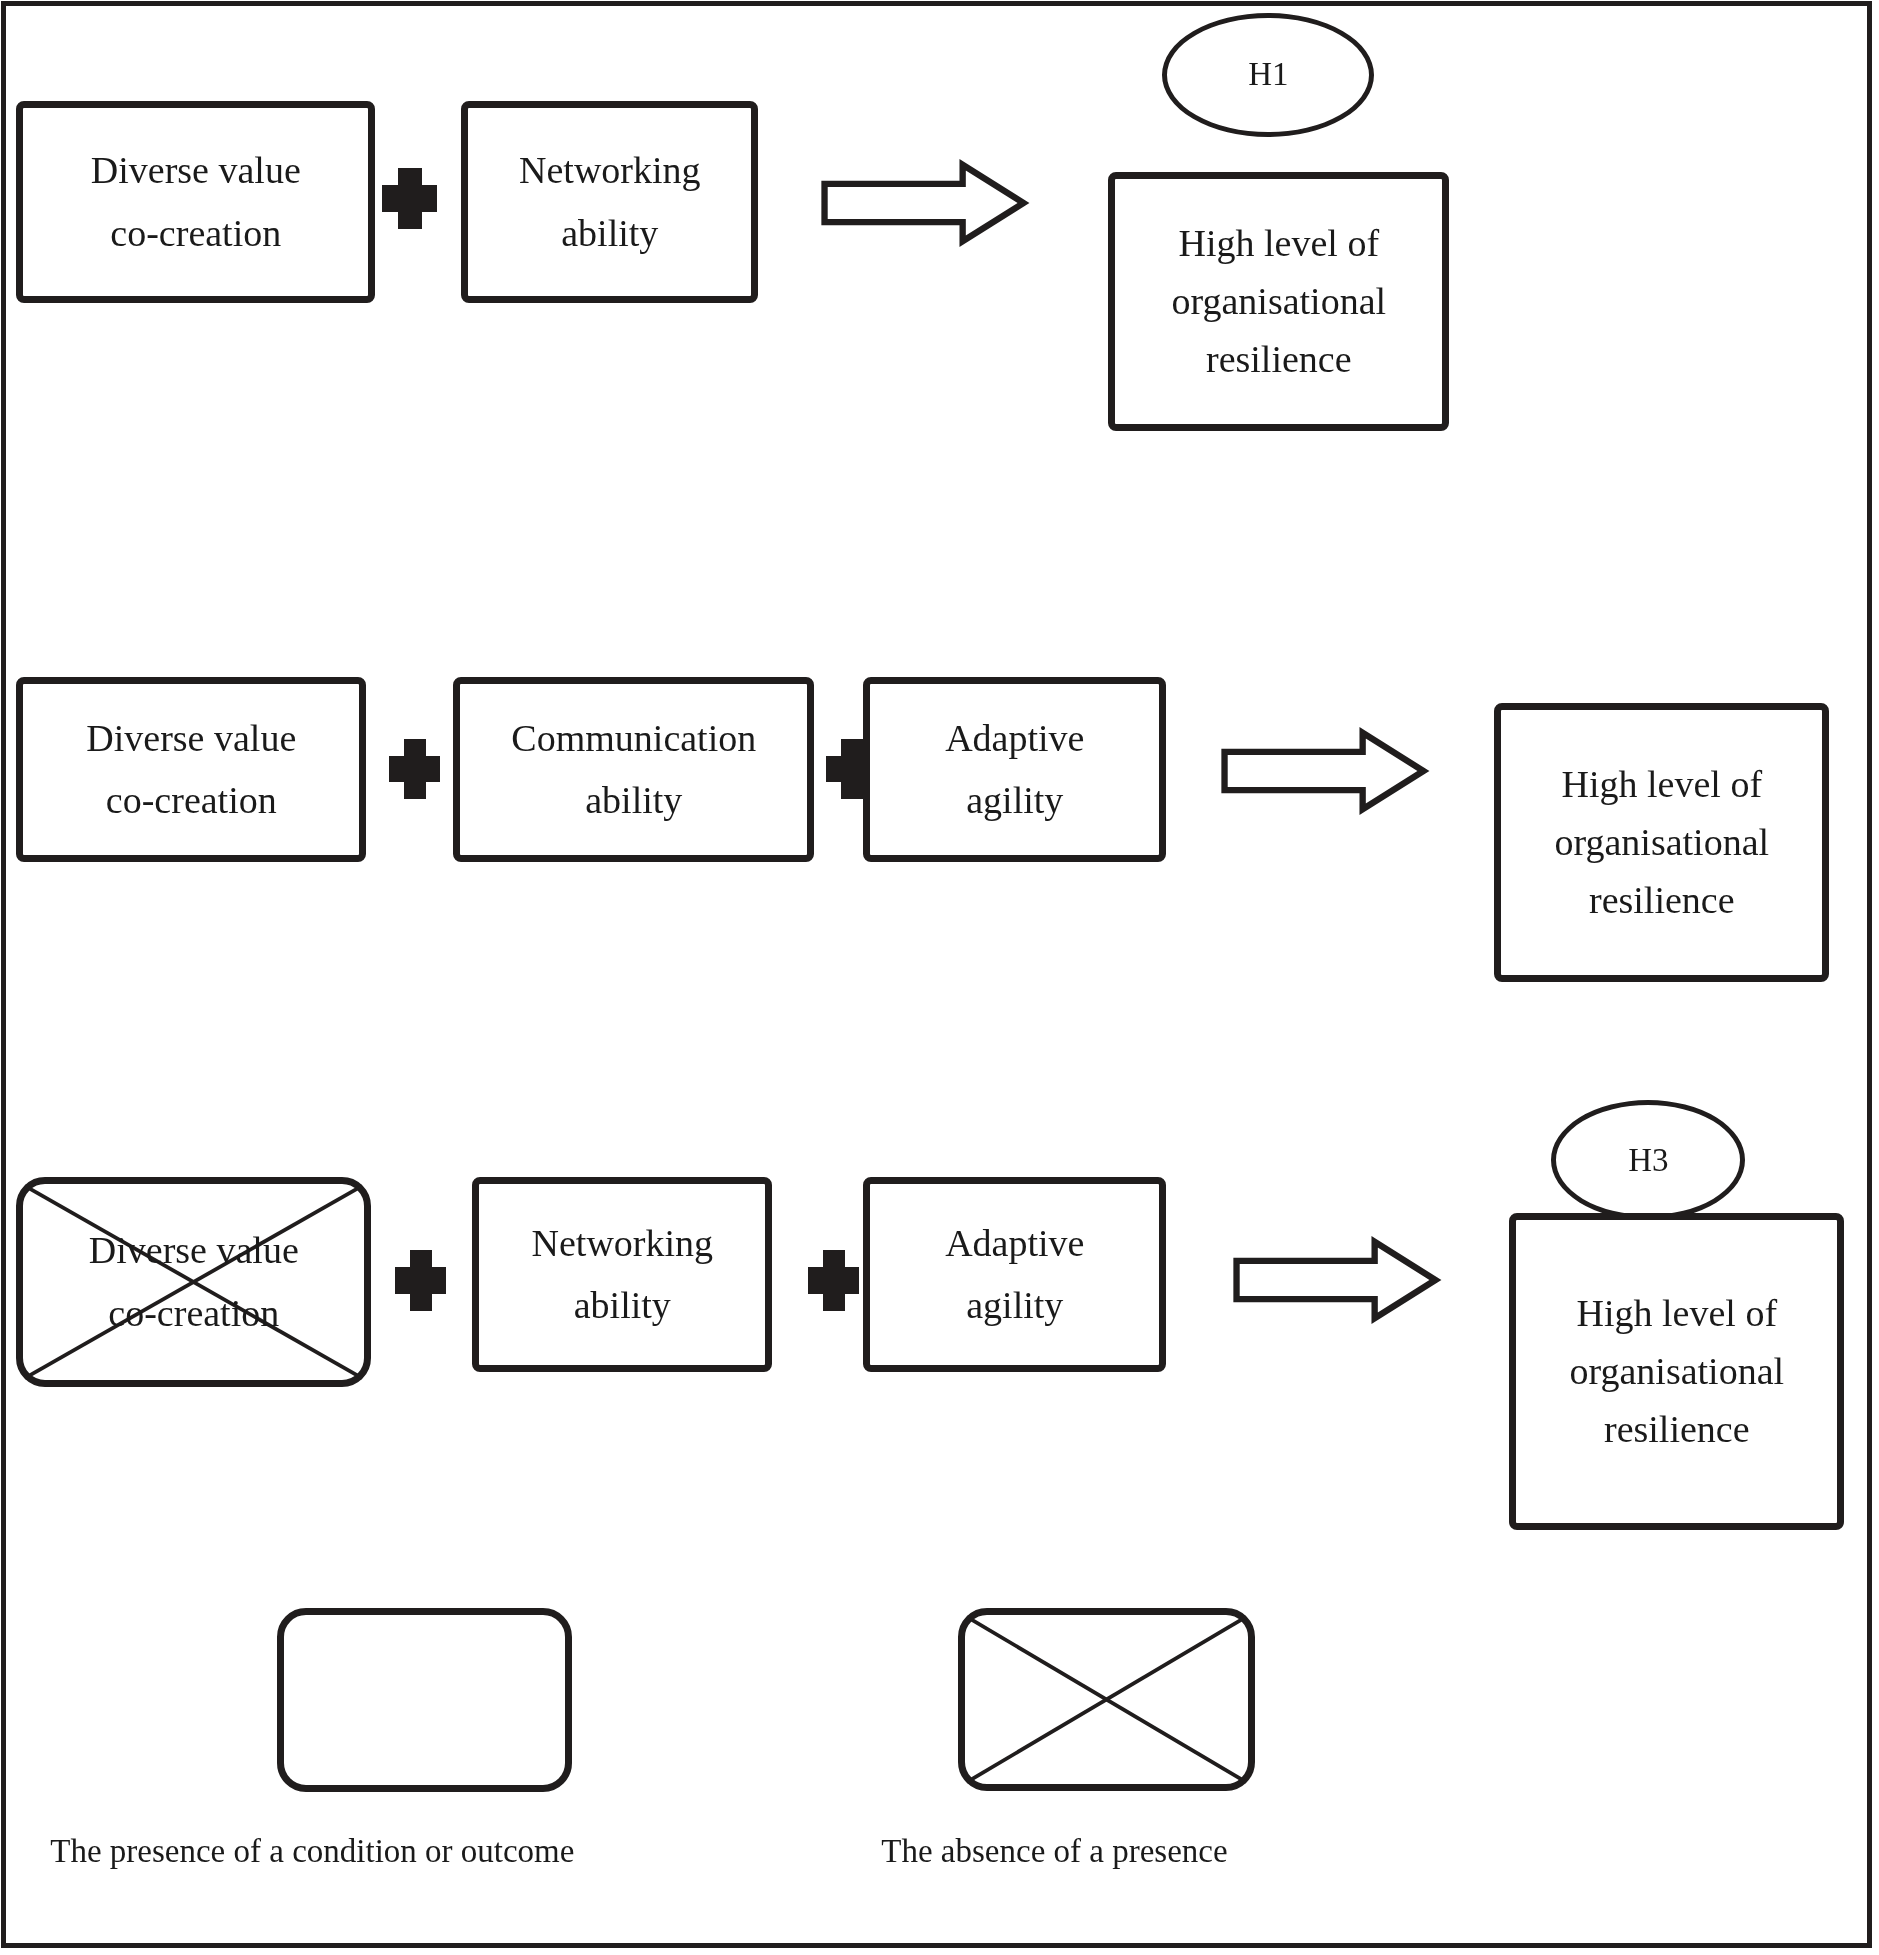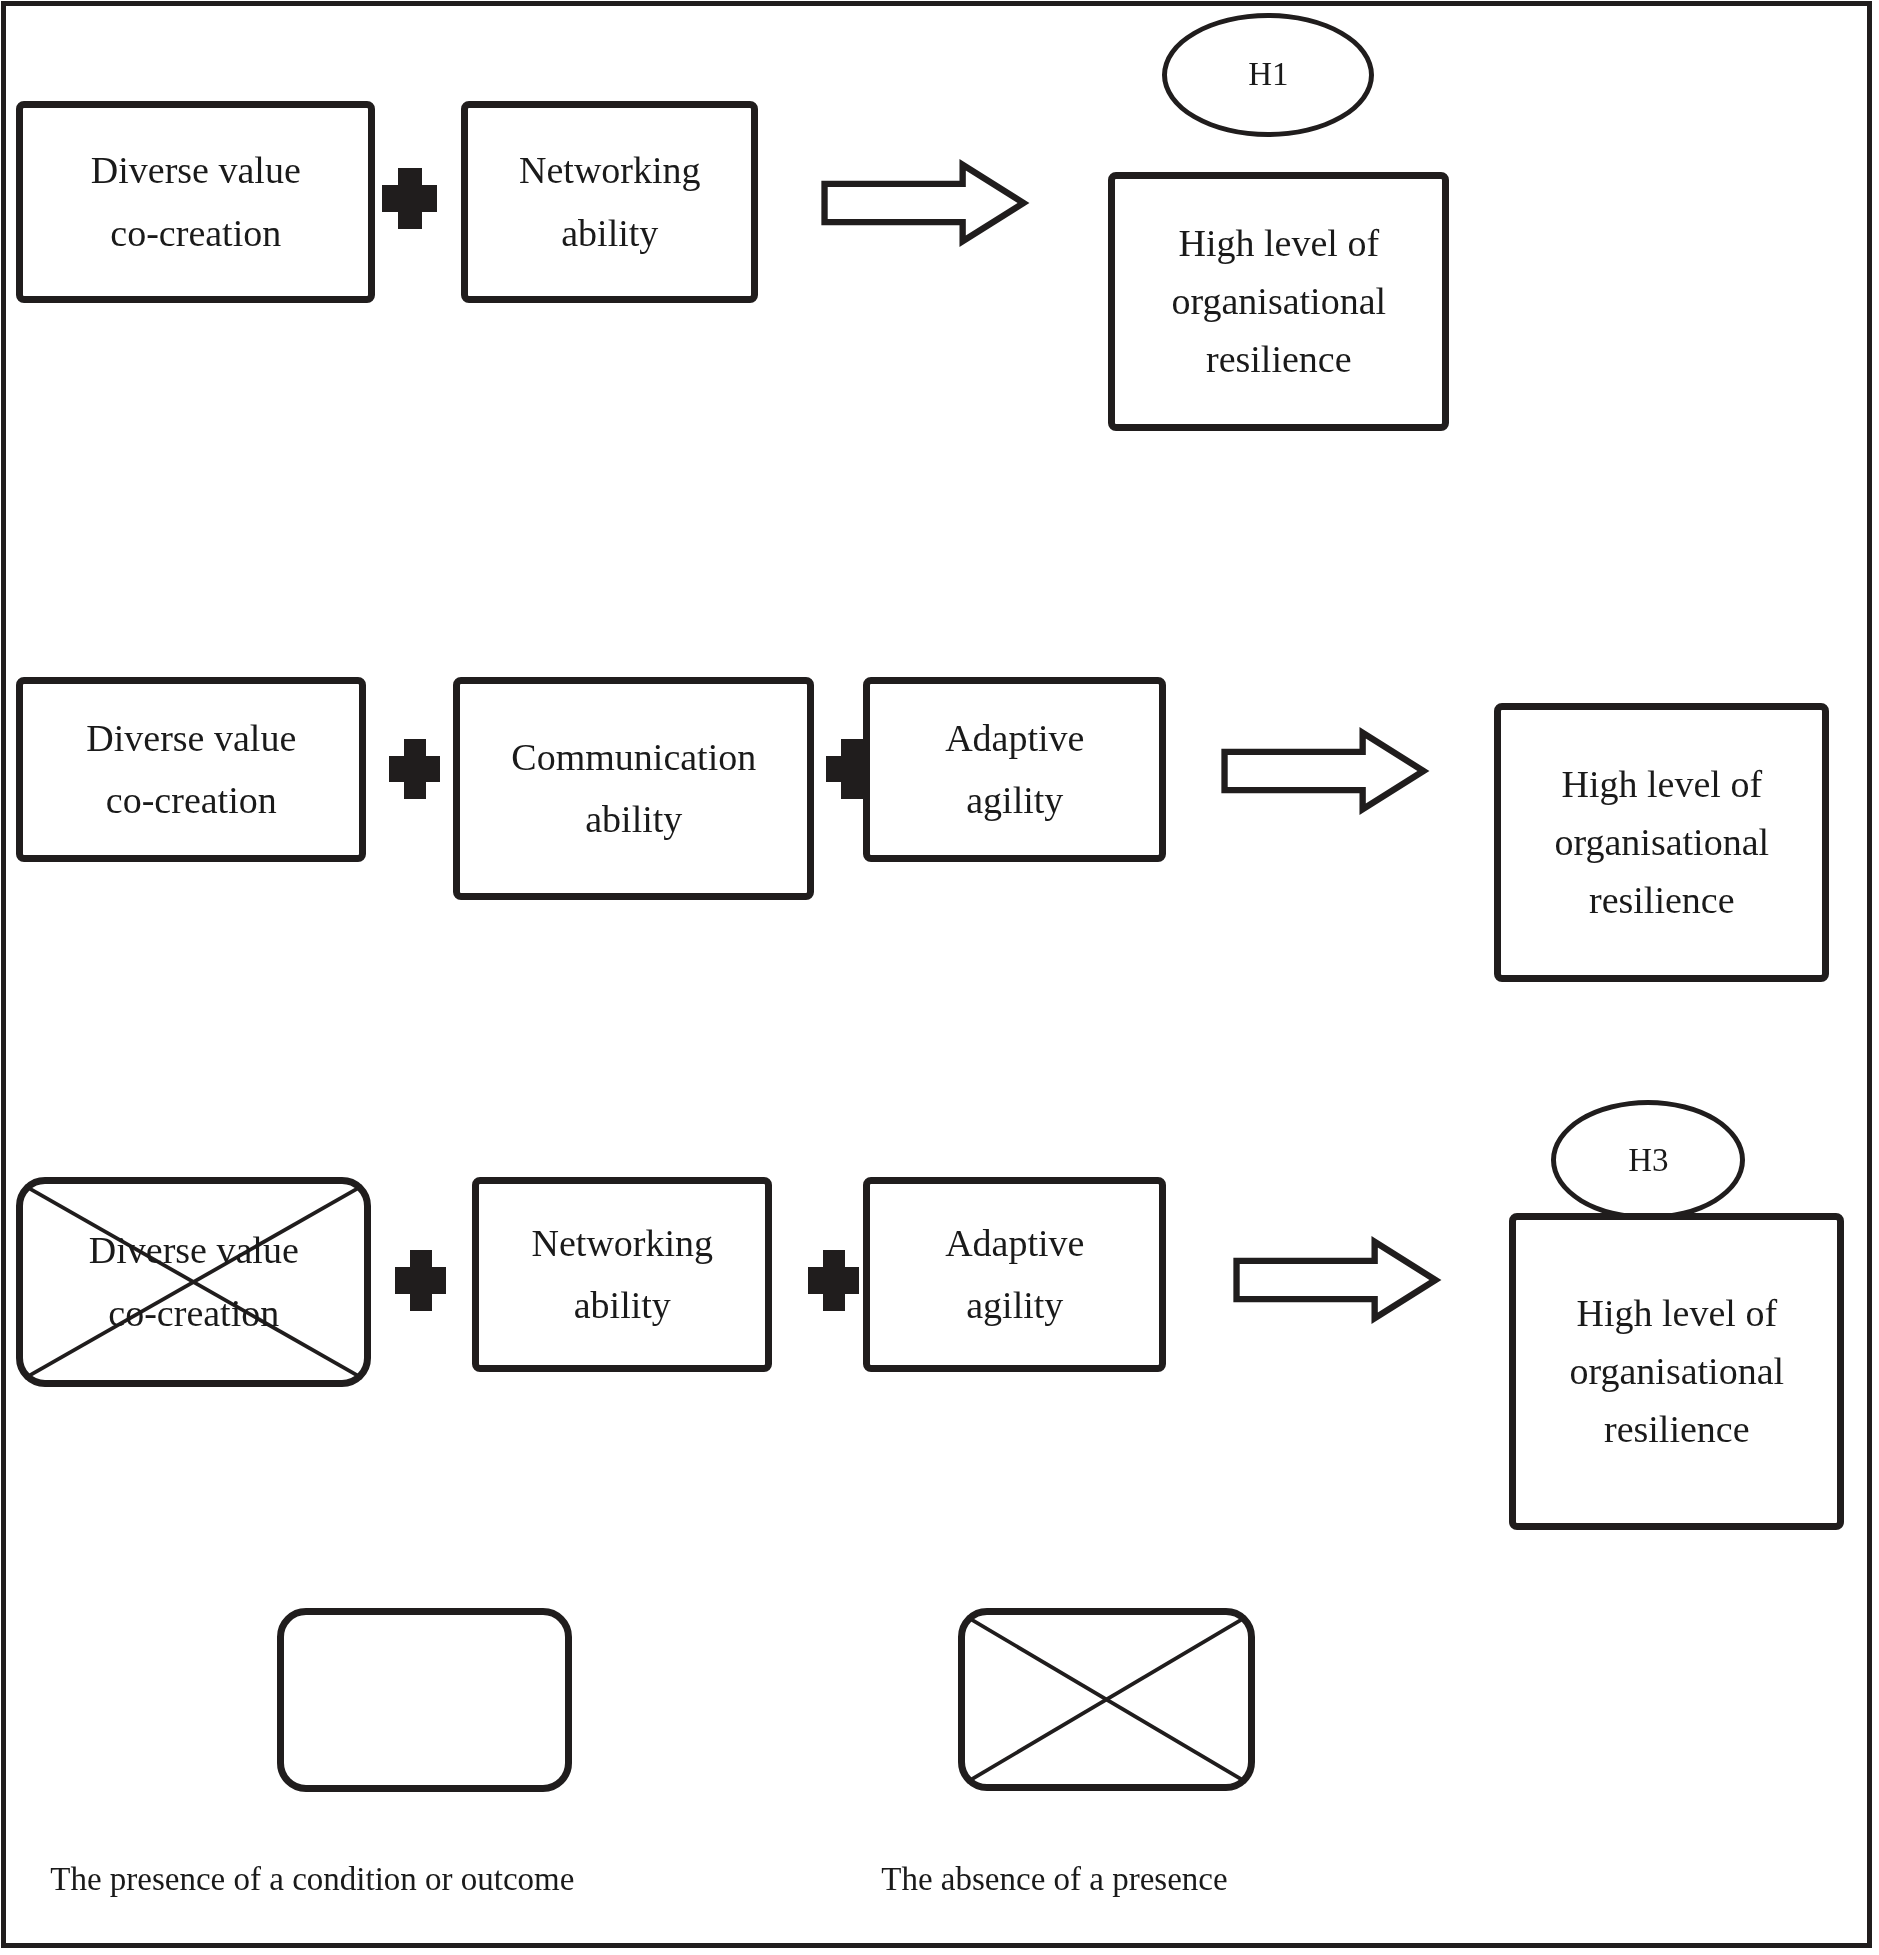--- a/index.html
+++ b/index.html
@@ -36,21 +36,21 @@
   
   .arrow{position:absolute;}
   .arrow svg{display:block;width:100%;height:100%;overflow:visible;}
 
   
   .hyp{position:absolute;box-sizing:border-box;background:#fff;
        border:5.7px solid #201d1d;border-radius:50%;
        display:flex;align-items:center;justify-content:center;}
 
   
-  .legend-caption{position:absolute;white-space:nowrap;line-height:1;margin-top:28px;}
+  .legend-caption{position:absolute;white-space:nowrap;line-height:1;}
   .t60{font-size:38px;border-radius:8px;}
   .t62{font-size:33px;}
 </style>
 </head>
 <body>
 
 <div id="frame">
 
   <div class="rbox gap2 t60" style="left:10px;top:95px;width:359px;height:202px;">
     <span class="ln">Diverse value</span>
@@ -86,21 +86,21 @@
   <div class="rbox gap2 t60" style="left:10px;top:671px;width:350px;height:185px;">
     <span class="ln">Diverse value</span>
     <span class="ln">co-creation</span>
   </div>
 
   <div class="plus" style="left:383px;top:733px;width:51px;height:60px;">
     <div class="hbar"></div>
       <div class="vbar"></div>
   </div>
 
-  <div class="rbox gap2 t60" style="left:447px;top:671px;width:361px;height:223px;">
+  <div class="rbox gap2 t60" style="left:447px;top:671px;width:361px;height:185px;">
     <span class="ln">Communication</span>
     <span class="ln">ability</span>
   </div>
 
   <div class="plus" style="left:820px;top:733px;width:51px;height:60px;">
     <div class="hbar"></div>
       <div class="vbar"></div>
   </div>
 
   <div class="rbox gap2 t60" style="left:857px;top:671px;width:303px;height:185px;">

